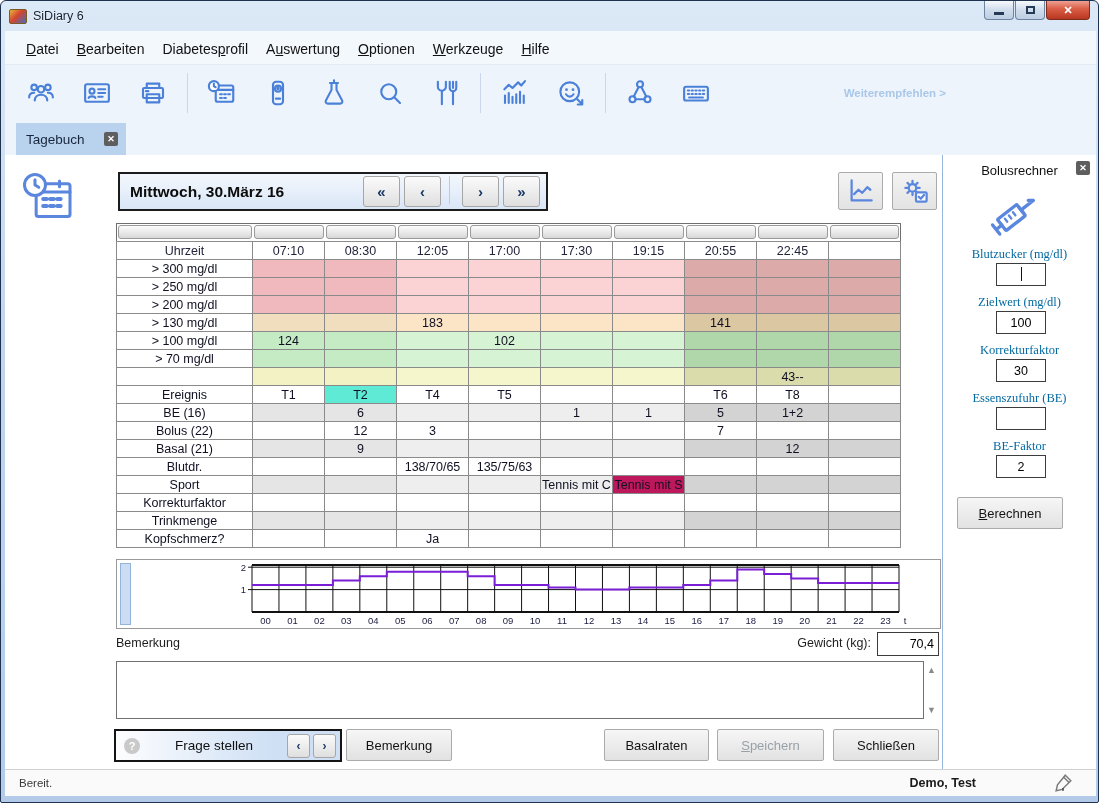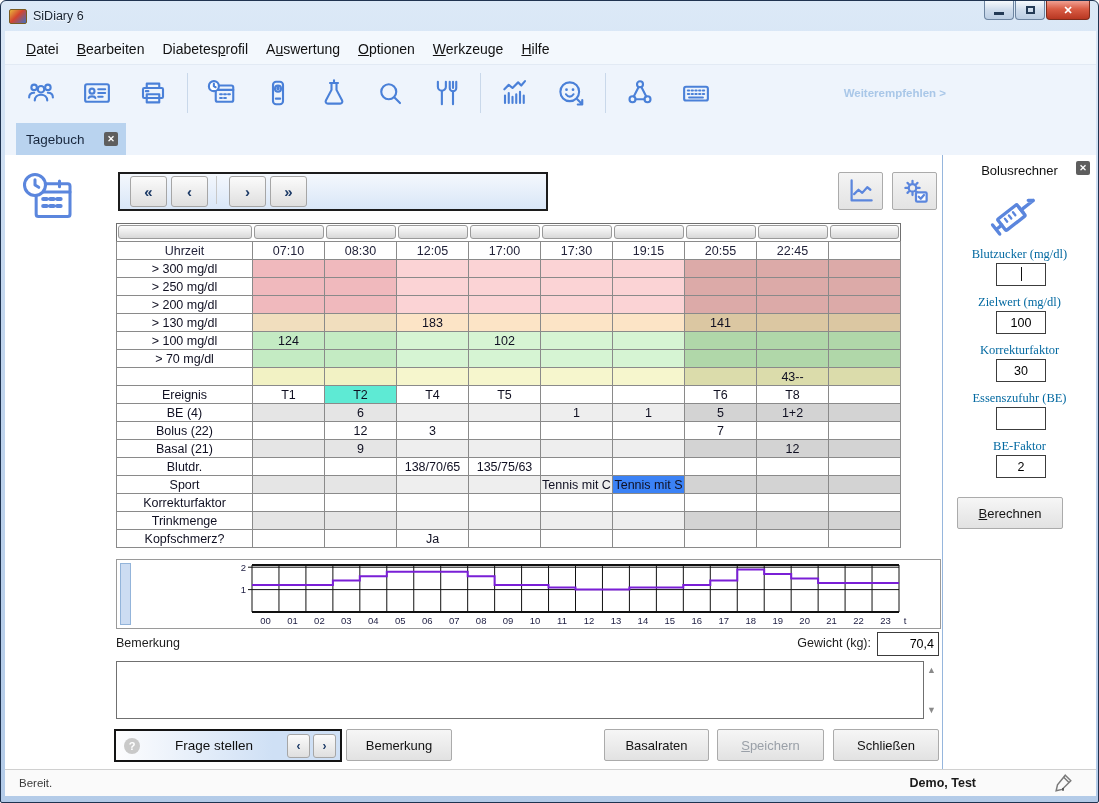--- a/index.html
+++ b/index.html
@@ -236,20 +236,21 @@
             <rect x="13" y="11" width="29" height="28" rx="2"></rect>
             <path d="M13 18h29"></path>
             <path d="M33 8.5v5"></path>
             <path d="M19 24h3M25 24h3M31 24h3M19 30h3M25 30h3M31 30h3" stroke-width="3.4"></path>
             <circle cx="12" cy="12" r="9" fill="#fff"></circle>
             <path d="M12 7.5V12l3.2 2"></path>
           </svg>
       </div>
 
       <div class="datebar">
+        <span class="datetext">Mittwoch, 30.März 16</span>
         <span id="datenav" style="display: flex;">
             <div class="navbtn">«</div>
             <div class="navbtn">‹</div>
             <span class="navgap"></span>
             <div class="navbtn">›</div>
             <div class="navbtn">»</div>
           </span>
       </div>
 
       <div class="sqbtn" style="left:833px;top:17px;">
@@ -407,21 +408,21 @@
               <td style="background: #5eead4; margin-left: 36px;">T2</td>
               <td style="background: rgb(255, 255, 255);">T4</td>
               <td style="background: rgb(255, 255, 255); text-align: center;">T5</td>
               <td style="background: rgb(255, 255, 255);"></td>
               <td style="background: rgb(255, 255, 255);"></td>
               <td style="background: rgb(255, 255, 255);">T6</td>
               <td style="background: rgb(255, 255, 255);">T8</td>
               <td style="background: rgb(255, 255, 255);"></td>
             </tr>
             <tr>
-              <td class="lbl">BE (4)</td>
+              <td class="lbl">BE (16)</td>
               <td style="background: rgb(229, 229, 229);"></td>
               <td style="background: rgb(229, 229, 229);">6</td>
               <td style="background: rgb(238, 238, 238);"></td>
               <td style="background: rgb(238, 238, 238);"></td>
               <td style="background: rgb(238, 238, 238);">1</td>
               <td style="background: rgb(238, 238, 238);">1</td>
               <td style="background: rgb(211, 211, 211);">5</td>
               <td style="background: rgb(211, 211, 211);">1+2</td>
               <td style="background: rgb(211, 211, 211);"></td>
             </tr>
@@ -461,21 +462,21 @@
               <td style="background: rgb(255, 255, 255);"></td>
               <td style="background: rgb(255, 255, 255);"></td>
             </tr>
             <tr>
               <td class="lbl">Sport</td>
               <td style="background: rgb(229, 229, 229);"></td>
               <td style="background: rgb(229, 229, 229);"></td>
               <td style="background: rgb(238, 238, 238);"></td>
               <td style="background: rgb(238, 238, 238);"></td>
               <td style="background: rgb(238, 238, 238);">Tennis mit C</td>
-              <td style="background: #3b82f6;">Tennis mit S</td>
+              <td style="background: #be185d;">Tennis mit S</td>
               <td style="background: rgb(211, 211, 211);"></td>
               <td style="background: rgb(211, 211, 211);"></td>
               <td style="background: rgb(211, 211, 211);"></td>
             </tr>
             <tr>
               <td class="lbl">Korrekturfaktor</td>
               <td style="background: rgb(255, 255, 255);"></td>
               <td style="background: rgb(255, 255, 255);"></td>
               <td style="background: rgb(255, 255, 255);"></td>
               <td style="background: rgb(255, 255, 255);"></td>

